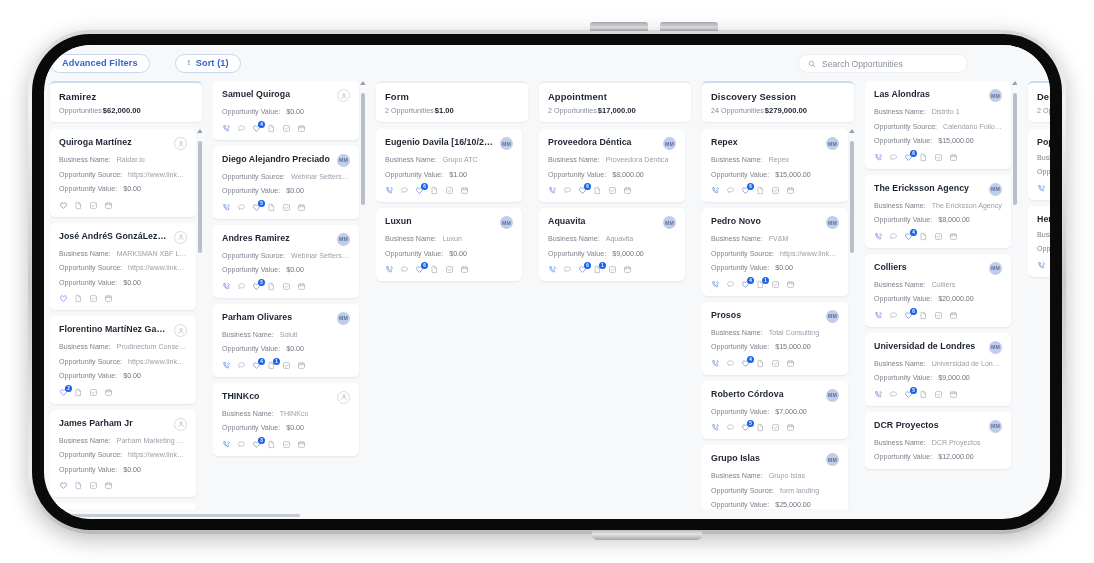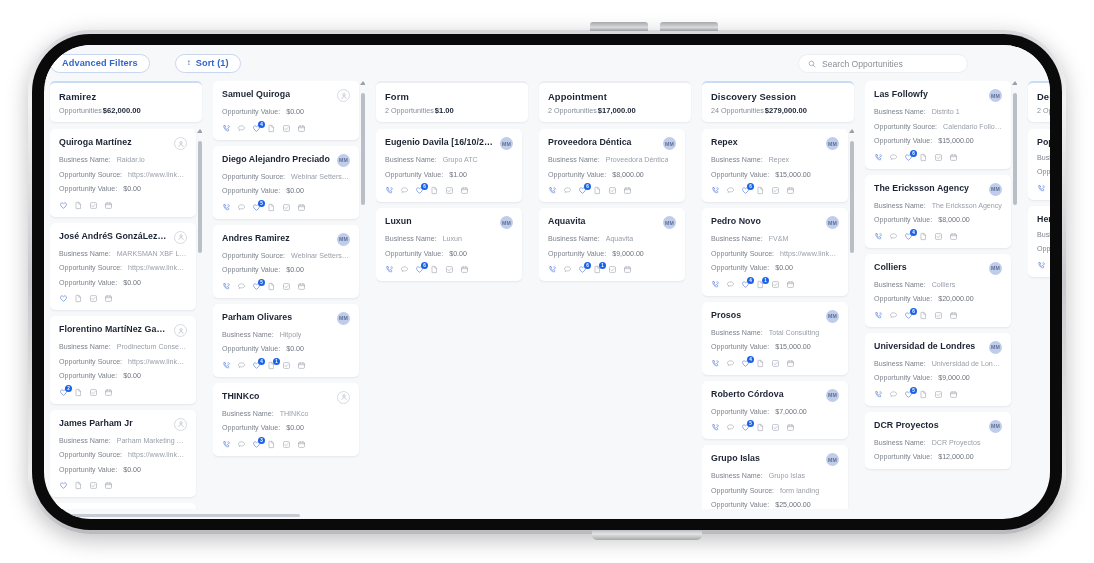--- a/index.html
+++ b/index.html
@@ -585,21 +585,21 @@
                     </span>
                   </div>
                 </div>
                 <div class="card">
                   <div class="card-head">
                     <div class="card-name">Parham Olivares</div>
                     <div class="avatar initials">MM</div>
                   </div>
                   <div class="field">
                     <span class="k">Business Name:</span>
-                    <span class="v">Hitpoly</span>
+                    <span class="v">Soluti</span>
                   </div>
                   <div class="field val">
                     <span class="k">Opportunity Value:</span>
                     <span class="v">$0.00</span>
                   </div>
                   <div class="iconrow">
                     <span class="ico">
                       <svg viewBox="0 0 20 20">
                         <path d="M4 3.6h3l1.2 3-1.7 1.2c.8 1.8 2.3 3.3 4.1 4.1l1.2-1.7 3 1.2v3c0 .6-.5 1-1.1 1C8.5 15.4 4 11 4 4.7c0-.6.4-1.1 1-1.1z" fill="none" stroke="#4b76d6" stroke-width="1.3" stroke-linejoin="round"></path>
                         <path d="M13.6 3.4c1.7.3 3 1.6 3.3 3.3M13.2 6.1c.8.2 1.4.8 1.6 1.6" fill="none" stroke="#4b76d6" stroke-width="1.2" stroke-linecap="round"></path>
@@ -1169,21 +1169,21 @@
                 <div class="caret-up"></div>
                 <div class="thumb"></div>
               </div>
             </div>
           </div>
           <div class="column">
             <div class="col-body">
               <div class="col-scroll">
                 <div class="card">
                   <div class="card-head">
-                    <div class="card-name">Las Followfy</div>
+                    <div class="card-name">Las Alondras</div>
                     <div class="avatar initials">MM</div>
                   </div>
                   <div class="field">
                     <span class="k">Business Name:</span>
                     <span class="v">Distrito 1</span>
                   </div>
                   <div class="field">
                     <span class="k">Opportunity Source:</span>
                     <span class="v">Calendario Followfy</span>
                   </div>

